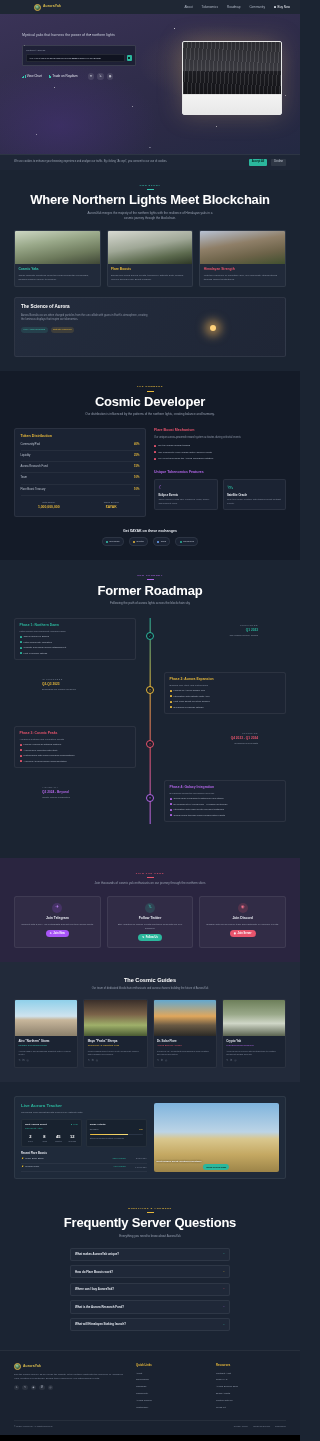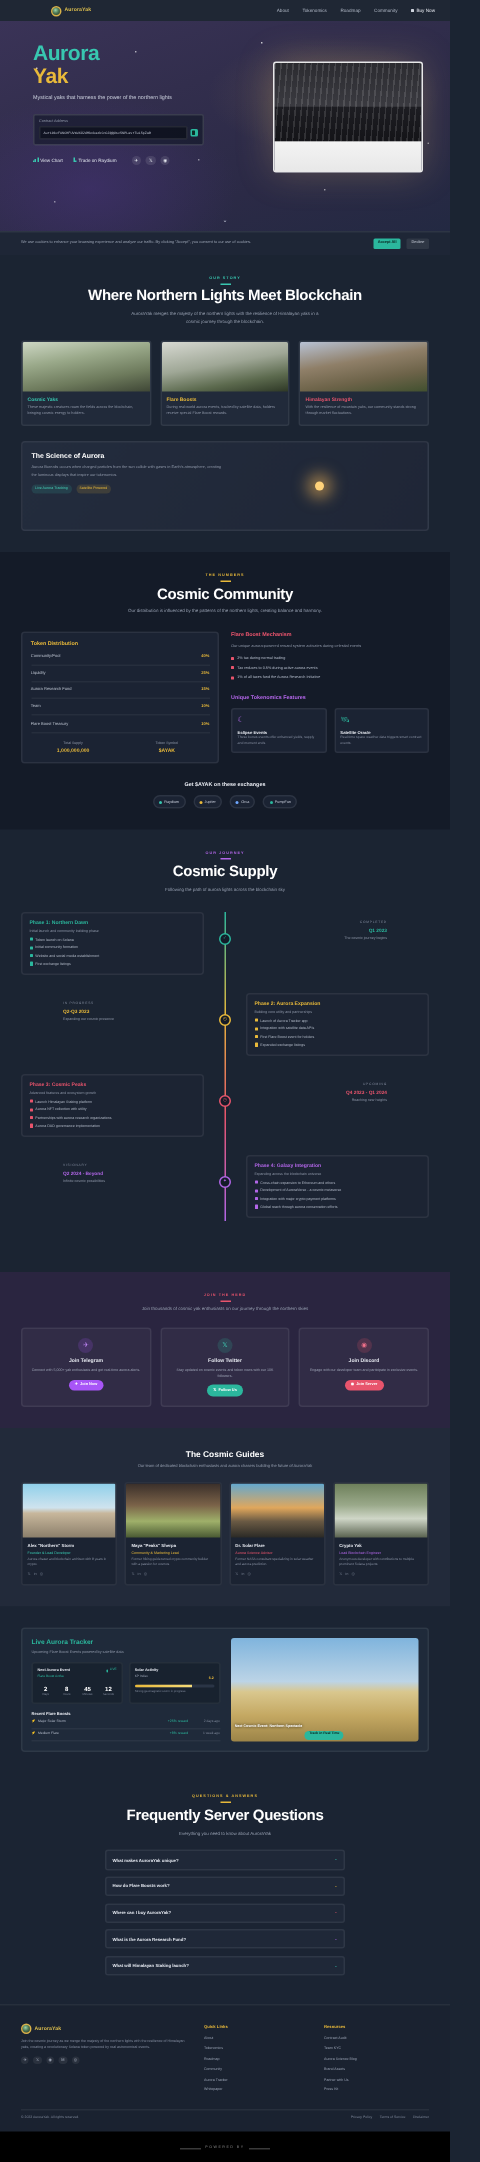--- a/index.html
+++ b/index.html
@@ -89,21 +89,21 @@
     padding:4px 14px; display:flex; align-items:center; gap:4px;
   }
   .cookie p { font-size:2.6px; color:#9aa3b3; flex:1; }
   .btn-accept { background:#2bb79d; color:#07241f; font-size:2.6px; border-radius:1px; padding:1.4px 3px; font-weight:bold; }
   .btn-deny { background:rgba(255,255,255,0.08); color:#cfd5e0; font-size:2.6px; border-radius:1px; padding:1.4px 3px; }
 
   
   section { padding:14px 14px; }
   .eyebrow { text-align:center; font-size:2.5px; letter-spacing:0.7px; font-weight:bold; }
   .eyebrow .dash { display:block; width:7px; height:0.6px; margin:1.4px auto 0; }
-  .sec-title { text-align:center; font-size:10px; font-weight:bold; color:#ffffff; margin-top:3px; line-height:1.18; letter-spacing:-0.2px;}
+  .sec-title { text-align:center; font-size:13px; font-weight:bold; color:#ffffff; margin-top:3px; line-height:1.18; letter-spacing:-0.2px;}
   .sec-sub { text-align:center; font-size:3px; color:#97a0b1; margin:3px auto 0; max-width:130px; line-height:1.6; }
 
   
   .feat-grid { display:flex; gap:6px; margin-top:10px; }
   .feat-card {
     flex:1; background:#212a3a; border:0.4px solid rgba(255,255,255,0.07);
     border-radius:2px; overflow:hidden;
   }
   .feat-img { height:33px; position:relative; }
   .f1 { background:linear-gradient(170deg,#cdd7c4 0%, #9aa98a 35%, #6d7a5c 70%, #3f4736 100%); }
@@ -311,24 +311,20 @@
       <i class="star" style="left:44%;top:66%;width:0.5px;height:0.5px;opacity:.5"></i>
       <i class="star" style="left:58%;top:10%;width:0.7px;height:0.7px;opacity:.8"></i>
       <i class="star" style="left:72%;top:80%;width:0.6px;height:0.6px;opacity:.6"></i>
       <i class="star" style="left:88%;top:30%;width:0.5px;height:0.5px;opacity:.7"></i>
       <i class="star" style="left:95%;top:58%;width:0.6px;height:0.6px;opacity:.5"></i>
       <i class="star" style="left:12%;top:86%;width:0.5px;height:0.5px;opacity:.5"></i>
       <i class="star" style="left:66%;top:44%;width:0.5px;height:0.5px;opacity:.45"></i>
     </div>
 
     <div class="hero-inner">
-      <div class="hero-title">
-        <span class="l1">Aurora</span>
-        <span class="l2">Yak</span>
-      </div>
       <div class="hero-sub">Mystical yaks that harness the power of the northern lights</div>
 
       <div class="ca-box">
         <div class="ca-label">Contract Address</div>
         <div class="ca-row">
           <div class="ca-value">Aur19bcFANCHFUVsWXU2dMbvbezkCnC3QQUscSNPLevrTwiSpZwB</div>
           <div class="copy-btn">
             <span class="ico"></span>
           </div>
         </div>
@@ -415,21 +411,21 @@
         <span class="sun"></span>
       </div>
     </div>
   </section>
 
   <section class="tokenomics">
     <div class="eyebrow" style="color:#e8b93a">
       <span>THE NUMBERS</span>
       <span class="dash" style="background:#e8b93a"></span>
     </div>
-    <div class="sec-title">Cosmic Community</div>
+    <div class="sec-title">Cosmic Developer</div>
     <div class="sec-sub">Our distribution is influenced by the patterns of the northern lights, creating balance and harmony.</div>
 
     <div class="tok-grid">
       <div class="tok-left">
         <div class="panel">
           <div class="panel-title" style="color:#e8b93a">Token Distribution</div>
           <div class="dist-row">
             <span class="dist-name">Community/Pool</span>
             <span class="dist-pct">40%</span>
           </div>
@@ -517,21 +513,21 @@
           <span>PumpFun</span>
         </span>
     </div>
   </section>
 
   <section class="roadmap">
     <div class="eyebrow" style="color:#b266e8">
       <span>OUR JOURNEY</span>
       <span class="dash" style="background:#b266e8"></span>
     </div>
-    <div class="sec-title">Cosmic Supply</div>
+    <div class="sec-title">Former Roadmap</div>
     <div class="sec-sub">Following the path of aurora lights across the blockchain sky</div>
 
     <div class="rm-wrap">
       <div class="rm-line"></div>
 
       <div class="rm-row">
         <div class="rm-card">
           <div class="rm-phase" style="color:#2bb79d">Phase 1: Northern Dawn</div>
           <div class="rm-desc">Initial launch and community building phase</div>
           <div class="rm-item">

